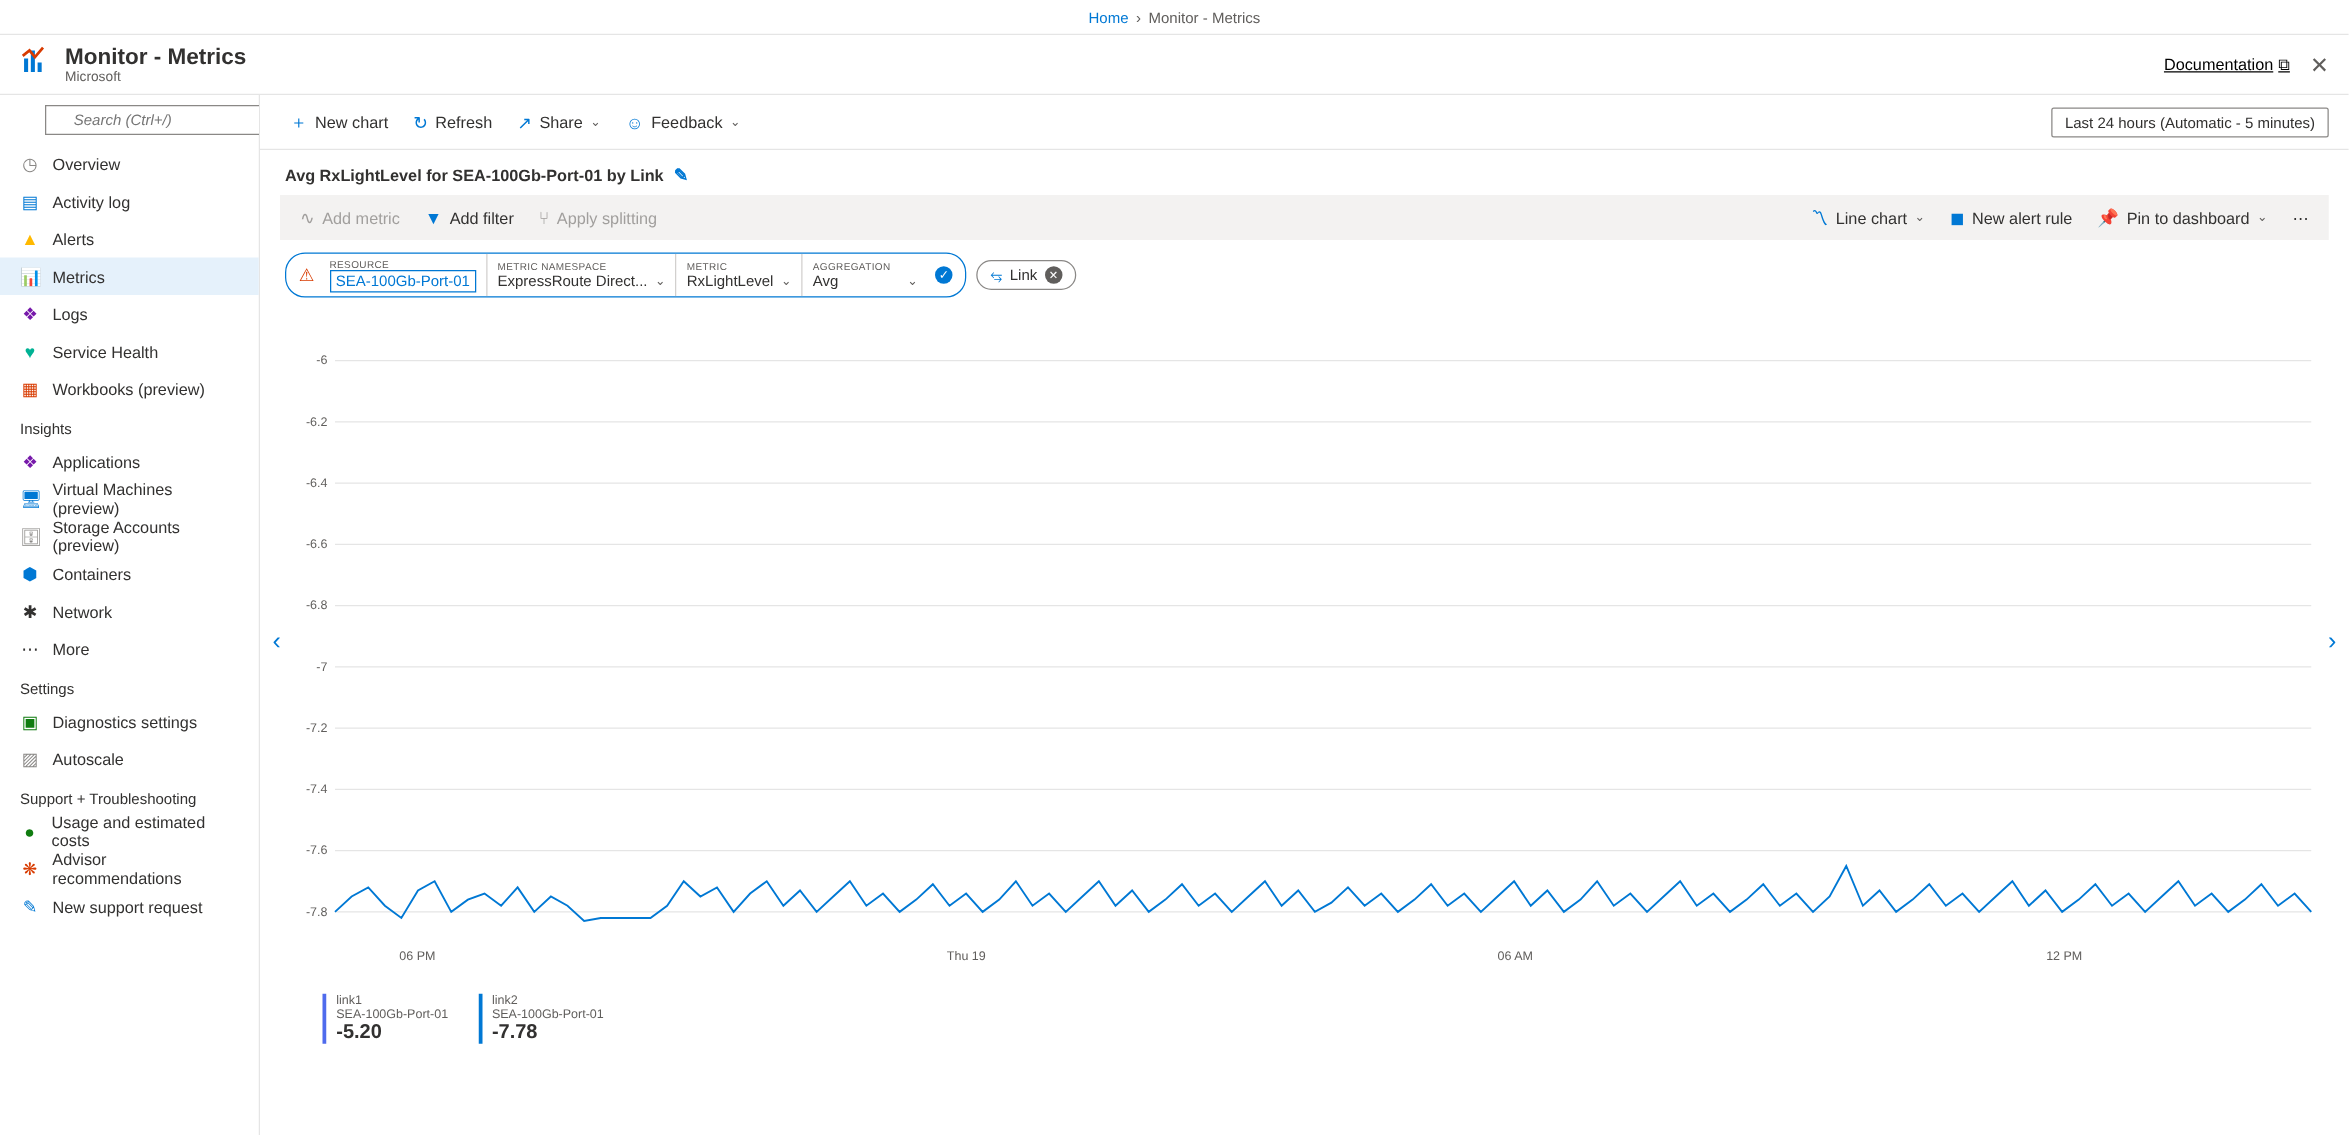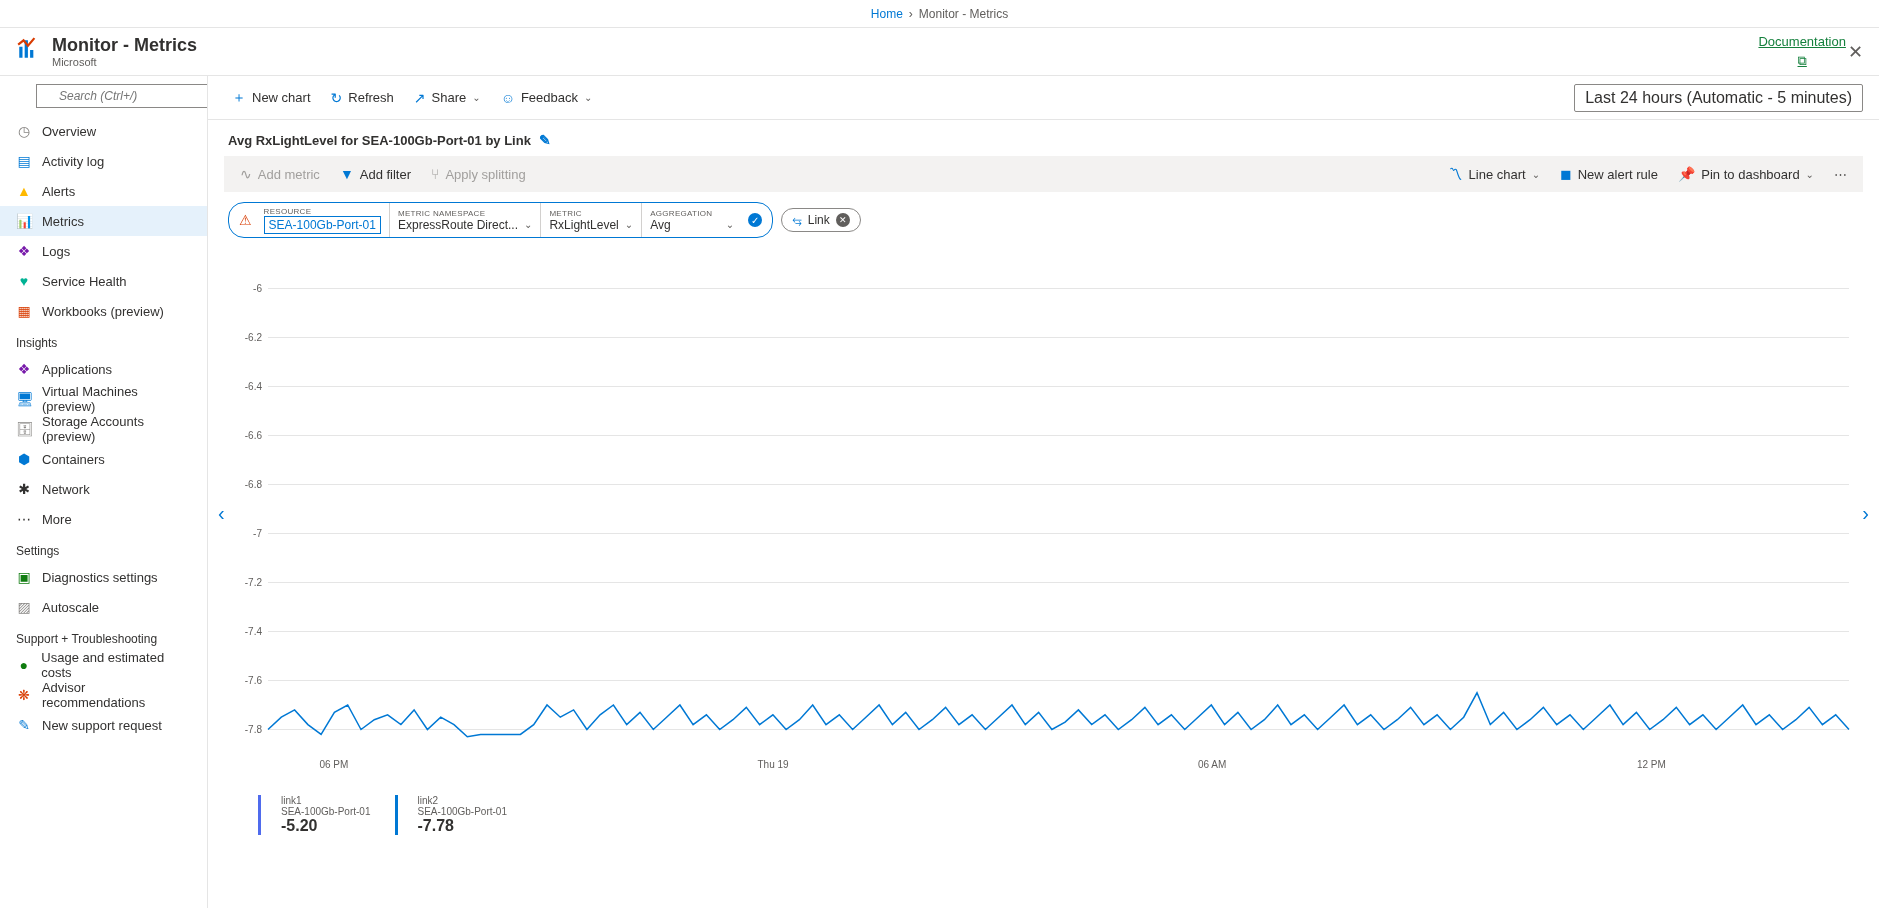--- a/index.html
+++ b/index.html
@@ -7,42 +7,42 @@
 
 .breadcrumb { height: 28px; padding: 4px 22px; border-bottom: 1px solid #e5e5e5; font-size: 12px; display: flex; align-items: center; color: #605e5c; justify-content: center; }
 .breadcrumb a { color: #0078d4; text-decoration: none; }
 .breadcrumb .sep { margin: 0 6px; color: #605e5c; }
 
 .header { height: 48px; display: flex; align-items: center; padding: 0 16px; border-bottom: 1px solid #e5e5e5; }
 .header .logo { font-size: 22px; margin-right: 10px; color: #0078d4; }
 .header .title { font-size: 18px; font-weight: 600; }
 .header .subtitle { font-size: 11px; color: #605e5c; }
 .header .flex { flex: 1; }
-.header .doc-link { color: #15803d; font-size: 13px; display: flex; align-items: center; gap: 4px; margin-right: 2px; flex-direction: column; }
+.header .doc-link { color: #000000; font-size: 13px; display: flex; align-items: center; gap: 4px; margin-right: 16px; }
 .header .close { font-size: 18px; color: #605e5c; cursor: pointer; }
 
 .body { display: flex; height: calc(100% - 76px); }
 
 .sidebar { width: 208px; border-right: 1px solid #e5e5e5; padding: 8px 0; overflow-y: auto; position: relative; }
 .search-row { padding: 0 16px 8px 16px; display: flex; align-items: center; }
 .search { flex: 1; border: 1px solid #8a8886; height: 24px; padding: 0 6px 0 22px; font-size: 12px; font-style: italic; color: #605e5c; position: relative; }
 .search-wrap { position: relative; flex: 1; margin-left: 20px; }
 .search-wrap::before { content: "⌕"; position: absolute; left: 6px; top: 3px; color: #605e5c; font-style: normal; }
 .side-item { display: flex; align-items: center; height: 30px; padding: 0 16px; cursor: pointer; gap: 10px; font-size: 13px; }
 .side-item.active { background: #e5f1fb; }
 .side-item .ic { width: 16px; text-align: center; font-size: 14px; }
 .side-group { padding: 10px 16px 4px 16px; font-size: 12px; color: #323130; font-weight: 400; }
 
 .main { flex: 1; display: flex; flex-direction: column; position: relative; }
 
 .toolbar { height: 44px; display: flex; align-items: center; padding: 0 16px; border-bottom: 1px solid #e5e5e5; gap: 4px; }
 .tbtn { display: flex; align-items: center; gap: 6px; padding: 4px 8px; cursor: pointer; font-size: 13px; color: #323130; border-radius: 2px; }
 .tbtn .ic { color: #0078d4; font-size: 14px; }
 .toolbar .flex { flex: 1; }
-.timerange { border: 1px solid #8a8886; border-radius: 2px; padding: 4px 10px; font-size: 16px; cursor: pointer; }
+.timerange { border: 1px solid #8a8886; border-radius: 2px; padding: 4px 10px; font-size: 12px; cursor: pointer; }
 
 .chart-title { padding: 12px 20px 8px 20px; font-size: 13px; display: flex; align-items: center; gap: 8px; font-weight: 700; }
 .chart-title .edit { color: #0078d4; font-size: 14px; }
 
 .metric-toolbar { margin: 0 16px; background: #f3f2f1; height: 36px; display: flex; align-items: center; padding: 0 8px; gap: 4px; }
 .metric-toolbar .flex { flex: 1; }
 .metric-toolbar .disabled { color: #a19f9d; }
 
 .selector-row { display: flex; align-items: center; padding: 10px 20px; gap: 8px; }
 .pill { border: 1px solid #0078d4; border-radius: 16px; display: flex; overflow: hidden; height: 36px; align-items: center; padding: 0 10px; position: relative; }
@@ -53,21 +53,21 @@
 .pill .seg .val.link { color: #0078d4; }
 .pill .seg .chev { font-size: 10px; color: #605e5c; margin-left: 6px; }
 .pill .warn { color: #d83b01; font-size: 14px; margin-right: 4px; }
 .pill .remove { color: #fff; background: #0078d4; border-radius: 50%; width: 14px; height: 14px; display: flex; align-items: center; justify-content: center; font-size: 10px; margin-left: 6px; }
 .link-pill { border: 1px solid #8a8886; border-radius: 16px; padding: 4px 10px; display: flex; align-items: center; gap: 6px; font-size: 12px; cursor: pointer; }
 .link-pill .x { background: #605e5c; color: #fff; border-radius: 50%; width: 14px; height: 14px; display: flex; align-items: center; justify-content: center; font-size: 9px; }
 
 .chart-area { flex: 1; position: relative; padding: 6px 20px 20px 20px; }
 .chart-svg { width: 100%; height: 530px; }
 .legend { display: flex; gap: 24px; margin-top: 8px; padding-left: 30px; }
-.legend-item { border-left: 3px solid; padding-left: 20px; }
+.legend-item { border-left: 3px solid; padding-left: 8px; }
 .legend-item .ln { font-size: 10px; color: #605e5c; }
 .legend-item .lr { font-size: 10px; color: #605e5c; }
 .legend-item .lv { font-size: 16px; font-weight: 600; }
 
 .nav-arrow { position: absolute; top: 50%; font-size: 20px; color: #0078d4; cursor: pointer; padding: 10px; }
 .nav-arrow.left { left: 0; }
 .nav-arrow.right { right: 0; }
 
 .grid-line { stroke: #e5e5e5; stroke-width: 1; }
 .axis-text { font-size: 10px; fill: #605e5c; }

